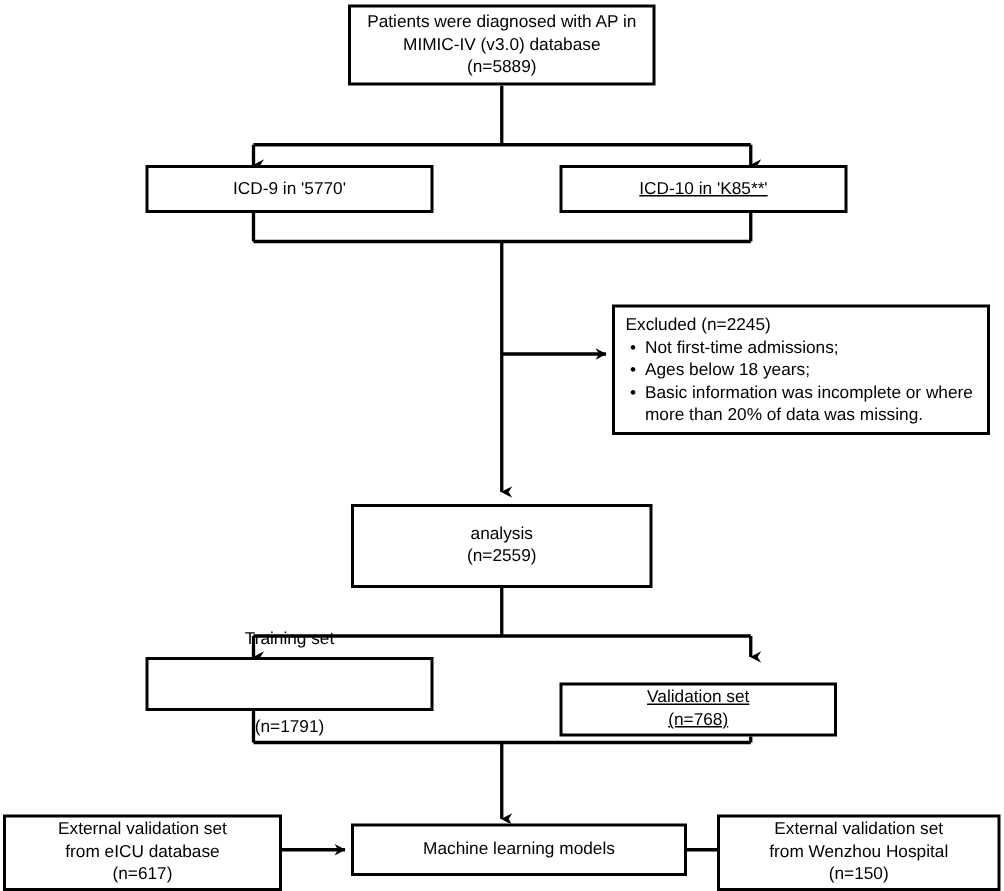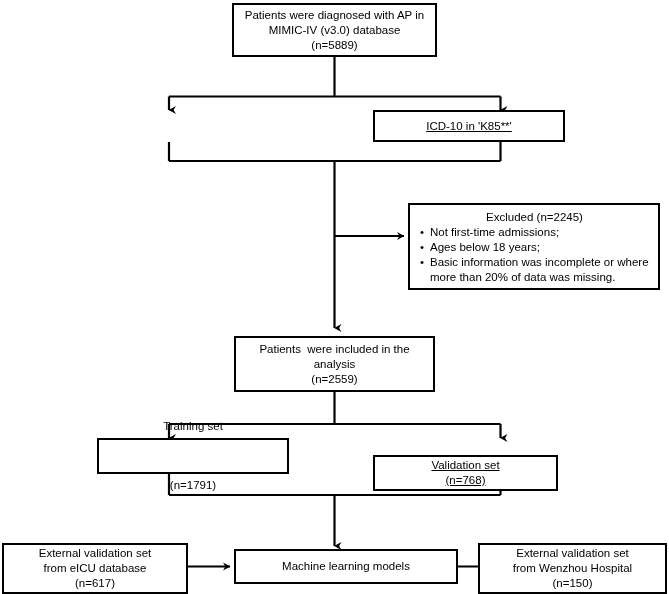--- a/index.html
+++ b/index.html
@@ -36,21 +36,21 @@
     color: #000000;
     font-size: 11.5px;
     line-height: 15px;
     text-align: center;
     z-index: 2;
   }
   .node .line {
     white-space: pre;
   }
   .node-excluded {
-    align-items: center;
+    align-items: flex-start;
     justify-content: flex-start;
     text-align: left;
     padding: 5px 6px 4px 7px;
   }
   .excl-title {
     font-size: 11.5px;
     line-height: 15px;
   }
   .excl-list {
     margin: 0;
@@ -125,20 +125,23 @@
       <path d="M478,566.5 L438,566.5" marker-end="url(#arrowLeft)"></path>
     </g>
   </svg>
 
   <div class="node" style="left:232px; top:3px; width:205px; height:54px;">
     <div class="line">Patients were diagnosed with AP in</div>
     <div class="line">MIMIC-IV (v3.0) database</div>
     <div class="line">(n=5889)</div>
   </div>
 
+  <div class="node" style="left:97px; top:110px; width:192px; height:32px;">
+    <div class="line">ICD-9 in '5770'</div>
+  </div>
 
   <div class="node" style="left:373px; top:110px; width:192px; height:32px;text-decoration:underline;">
     <div class="line">ICD-10 in 'K85**'</div>
   </div>
 
   <div class="node node-excluded" style="left:408px; top:203px; width:252px; height:87px;">
     <div class="excl-title">Excluded (n=2245)</div>
     <ul class="excl-list">
       <li>
         <span class="excl-bullet">•</span>
@@ -149,21 +152,20 @@
         <span class="excl-text">Ages below 18 years;</span>
       </li>
       <li>
         <span class="excl-bullet">•</span>
         <span class="excl-text">Basic information was incomplete or where more than 20% of data was missing.</span>
       </li>
     </ul>
   </div>
 
   <div class="node" style="left:234px; top:336px; width:201px; height:56px;">
-    <div class="line">Patients  were included in the</div>
     <div class="line">analysis</div>
     <div class="line">(n=2559)</div>
   </div>
 
   <div class="node" style="left:97px; top:438px; width:192px; height:36px;gap:44px;">
     <div class="line">Training set</div>
     <div class="line">(n=1791)</div>
   </div>
 
   <div class="node" style="left:373px; top:455px; width:185px; height:36px;text-decoration:underline;">

